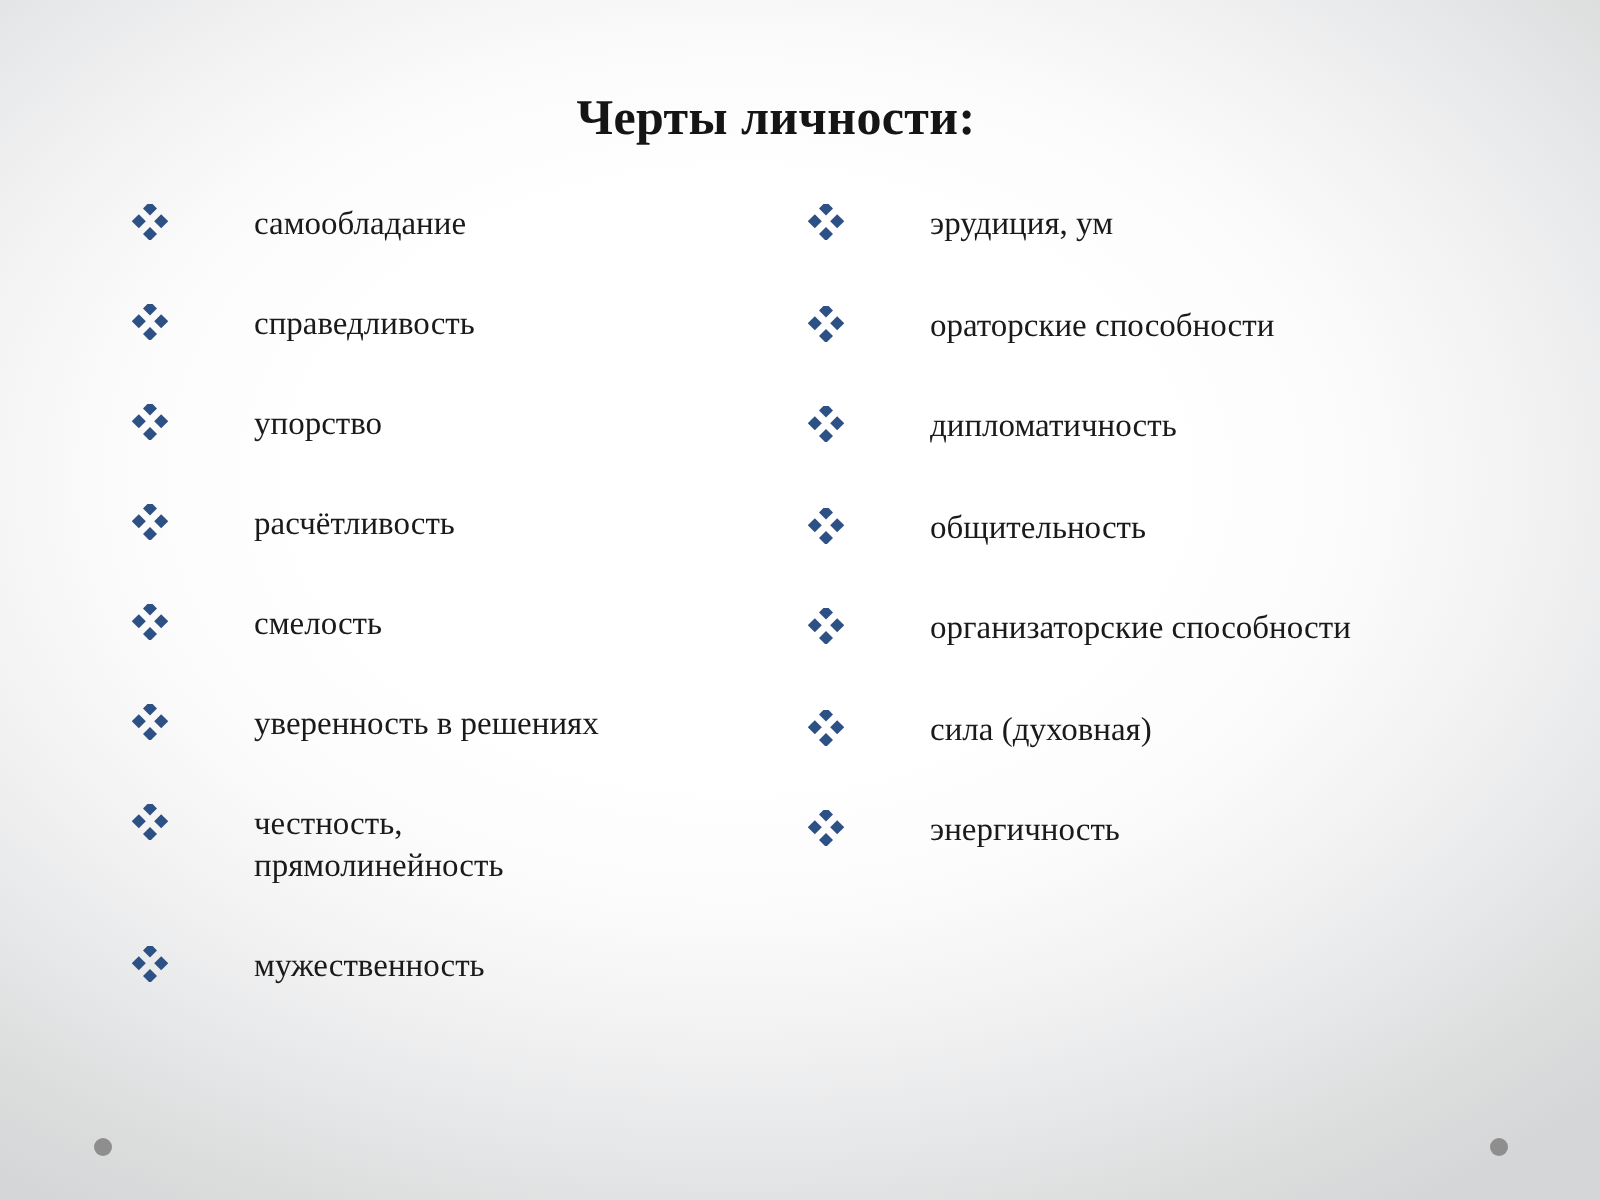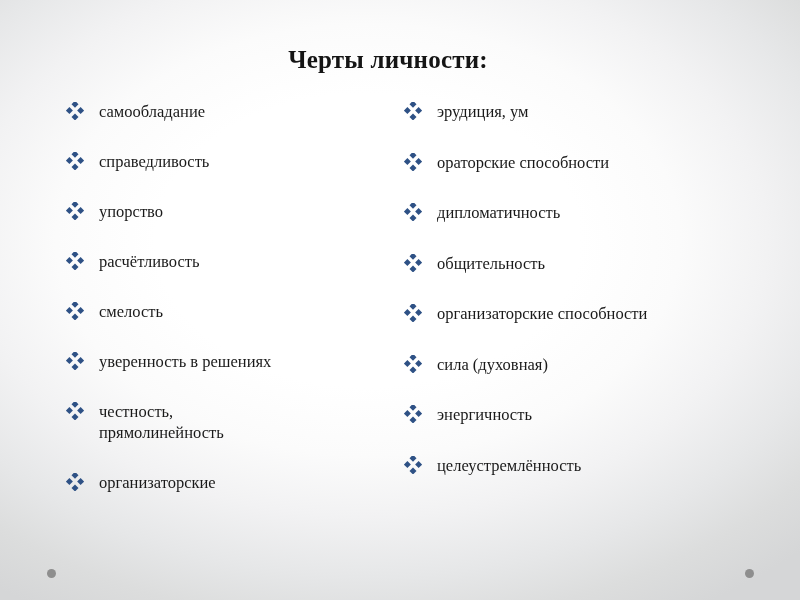--- a/index.html
+++ b/index.html
@@ -75,20 +75,21 @@
     width: 18px;
     height: 18px;
     display: block;
     line-height: 0;
   }
   .bullet-glyph svg { display: block; }
 
   .bullet-text {
     display: block;
     white-space: pre-line;
+    margin-left: 28px;
   }
 
   
   .deco-dot {
     position: absolute;
     width: 9px;
     height: 9px;
     border-radius: 50%;
     background: #8e8e8e;
   }
@@ -183,21 +184,21 @@
       </div>
       <div class="bullet-item">
         <span class="bullet-glyph">
           <svg viewBox="0 0 18 18" width="18" height="18">
             <polygon points="9,-1.2999999999999998 12.5,2.2 9,5.7 5.5,2.2" fill="#2e5185"></polygon>
             <polygon points="3.4,5.1 6.9,8.6 3.4,12.1 -0.10000000000000009,8.6" fill="#2e5185"></polygon>
             <polygon points="14.6,5.1 18.1,8.6 14.6,12.1 11.1,8.6" fill="#2e5185"></polygon>
             <polygon points="9,11.5 12.5,15 9,18.5 5.5,15" fill="#2e5185"></polygon>
           </svg>
         </span>
-        <span class="bullet-text">организаторские</span>
+        <span class="bullet-text">мужественность</span>
       </div>
     </div>
 
   <div class="column" id="col-right">
       <div class="bullet-item">
         <span class="bullet-glyph">
           <svg viewBox="0 0 18 18" width="18" height="18">
             <polygon points="9,-1.2999999999999998 12.5,2.2 9,5.7 5.5,2.2" fill="#2e5185"></polygon>
             <polygon points="3.4,5.1 6.9,8.6 3.4,12.1 -0.10000000000000009,8.6" fill="#2e5185"></polygon>
             <polygon points="14.6,5.1 18.1,8.6 14.6,12.1 11.1,8.6" fill="#2e5185"></polygon>
@@ -265,30 +266,19 @@
         <span class="bullet-glyph">
           <svg viewBox="0 0 18 18" width="18" height="18">
             <polygon points="9,-1.2999999999999998 12.5,2.2 9,5.7 5.5,2.2" fill="#2e5185"></polygon>
             <polygon points="3.4,5.1 6.9,8.6 3.4,12.1 -0.10000000000000009,8.6" fill="#2e5185"></polygon>
             <polygon points="14.6,5.1 18.1,8.6 14.6,12.1 11.1,8.6" fill="#2e5185"></polygon>
             <polygon points="9,11.5 12.5,15 9,18.5 5.5,15" fill="#2e5185"></polygon>
           </svg>
         </span>
         <span class="bullet-text">энергичность</span>
       </div>
-      <div class="bullet-item">
-        <span class="bullet-glyph">
-          <svg viewBox="0 0 18 18" width="18" height="18">
-            <polygon points="9,-1.2999999999999998 12.5,2.2 9,5.7 5.5,2.2" fill="#2e5185"></polygon>
-            <polygon points="3.4,5.1 6.9,8.6 3.4,12.1 -0.10000000000000009,8.6" fill="#2e5185"></polygon>
-            <polygon points="14.6,5.1 18.1,8.6 14.6,12.1 11.1,8.6" fill="#2e5185"></polygon>
-            <polygon points="9,11.5 12.5,15 9,18.5 5.5,15" fill="#2e5185"></polygon>
-          </svg>
-        </span>
-        <span class="bullet-text">целеустремлённость</span>
-      </div>
     </div>
 
   <div class="deco-dot" id="deco-dot-left"></div>
 
   <div class="deco-dot" id="deco-dot-right"></div>
 
 </div>
 
 </body></html>

